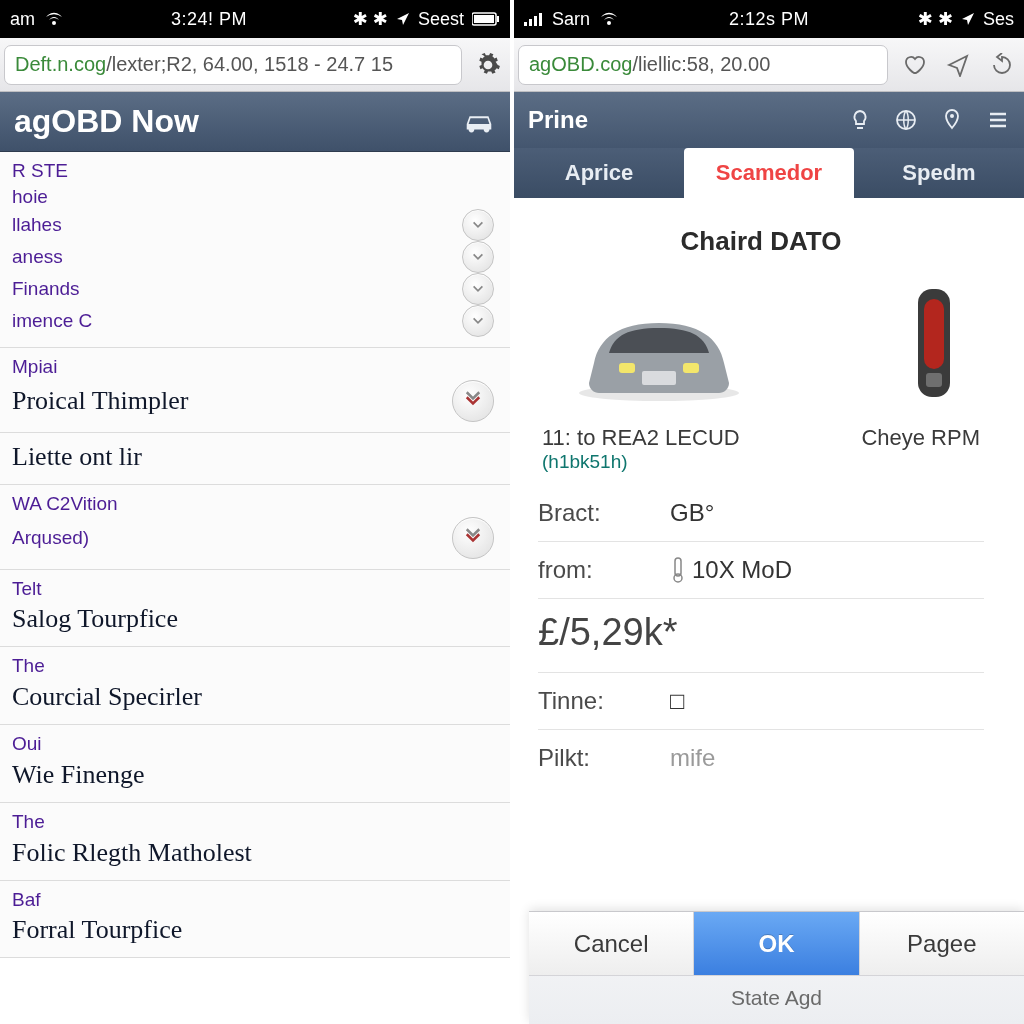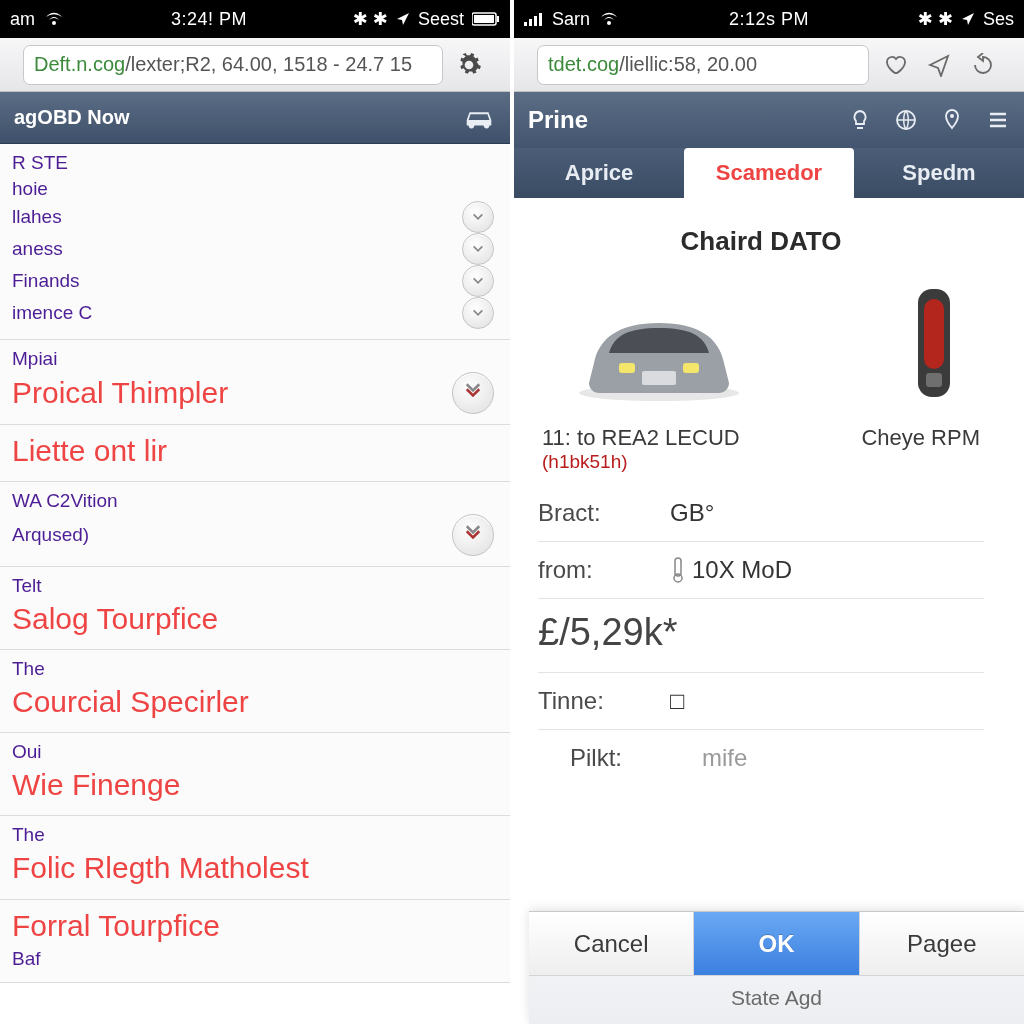--- a/index.html
+++ b/index.html
@@ -7,51 +7,51 @@
   .stage { display:flex; width:1024px; height:1024px; }
   .phone { position:relative; height:1024px; background:#fff; overflow:hidden; }
   .phone.left { width:510px; }
   .phone.right { width:514px; border-left: 4px solid #fff; }
   
   .status { height:38px; background:#000; color:#fff; display:flex; align-items:center; font-size:18px; padding:0 10px; justify-content:space-between;}
   .status .seg { display:flex; align-items:center; gap:8px;}
   .status svg { display:block; }
   .clock { font-weight:500; letter-spacing:0.5px;}
   
-  .urlbar { height:54px; background:linear-gradient(#f7f7f8,#e6e6e9); border-bottom:1px solid #bfbfc2; display:flex; align-items:center; padding:6px 23px; gap:8px;}
+  .urlbar { height:54px; background:linear-gradient(#f7f7f8,#e6e6e9); border-bottom:1px solid #bfbfc2; display:flex; align-items:center; padding:6px 4px; gap:8px;}
   .urlfield { flex:1; height:40px; background:#fff; border:1px solid #c8c8cc; border-radius:7px; display:flex; align-items:center; padding:0 10px; font-size:20px; color:#444; overflow:hidden; white-space:nowrap;}
   .urlfield .host { color:#3a8a3a; }
   .urlfield .path { color:#555; }
   .urlbtn { width:36px; height:36px; display:flex; align-items:center; justify-content:center; color:#555;}
   
-  .hdr1 { height:52px; background:linear-gradient(#5b6d85,#3f516a); color:#fff; display:flex; align-items:center; justify-content:space-between; padding:0 14px; font-size:20px; font-weight:600; border-bottom:1px solid #2e3b4e;}
+  .hdr1 { height:60px; background:linear-gradient(#5b6d85,#3f516a); color:#fff; display:flex; align-items:center; justify-content:space-between; padding:0 14px; font-size:32px; font-weight:600; border-bottom:1px solid #2e3b4e;}
   .caricon { width:34px; height:34px; }
   
   .listwrap { background:#fbfbfb; }
   .group { border-bottom:1px solid #dcdcdc; padding:6px 0 10px 12px;}
   .small { font-size:19px; color:#4c1d95; line-height:1.35;}
-  .big { font-size:30px; color:#ef4444; line-height:1.35;}
+  .big { font-size:26px; color:#0f172a; line-height:1.35;font-family:Liberation Serif, serif;}
   .row { display:flex; align-items:center; justify-content:space-between; padding-right:16px;}
   .chev { width:32px; height:32px; border-radius:16px; background:radial-gradient(circle at 40% 35%, #ffffff, #dedede); border:1px solid #c4c4c4; display:flex; align-items:center; justify-content:center; color:#7a7a7a; box-shadow:inset 0 1px 1px #fff;}
   .chev.big2 { width:42px; height:42px; border-radius:21px;}
   .chev svg { display:block;}
   
   .hdr2 { height:56px; background:linear-gradient(#5b6d85,#44566f); color:#fff; display:flex; align-items:center; padding:0 14px; font-size:24px; font-weight:600; justify-content:space-between;}
   .hdr2 .icons { display:flex; gap:22px; align-items:center;}
   .tabs { height:50px; background:linear-gradient(#4c5e77,#3a4c64); display:flex; color:#e8edf3; font-size:22px;}
   .tab { flex:1; display:flex; align-items:center; justify-content:center; font-weight:600;}
   .tab.active { background:#fff; color:#ef4444; border-top-left-radius:4px; border-top-right-radius:4px;}
   .panel { padding:18px 40px 0 24px; color:#333;}
   .ptitle { text-align:center; font-size:26px; font-weight:600; color:#2b2b2b; margin:10px 0 26px;}
   .imgrow { display:flex; align-items:flex-end; justify-content:space-between; padding:0 26px 18px;}
   .carlabel { font-size:22px; color:#3a3a3a;}
-  .carsub { font-size:19px; color:#b91c1c;}
+  .carsub { font-size:19px; color:#0f766e;}
   .rpm { font-size:22px; color:#3a3a3a;}
   .kv { display:flex; align-items:center; gap:22px; font-size:24px; padding:14px 0; border-bottom:1px solid #e3e3e3;}
-  .kv.noborder{border-bottom:none;margin-left:32px;}
+  .kv.noborder{border-bottom:none;}
   .kv .k { color:#4a4a4a; width:110px;}
   .kv .v { color:#333;}
   .price { font-size:38px; color:#444; padding:12px 0 18px; border-bottom:1px solid #e3e3e3;}
   
   .sheet { position:absolute; left:15px; right:0; bottom:0; background:linear-gradient(#f7f7f9,#eceef1); border-top:1px solid #c8c8cc; box-shadow:0 -2px 10px rgba(0,0,0,0.12);}
   .btnrow { display:flex; height:64px; border-bottom:1px solid #d4d4d8;}
   .sbtn { flex:1; display:flex; align-items:center; justify-content:center; font-size:24px; color:#3a3a3a; border-right:1px solid #d4d4d8; background:linear-gradient(#ffffff,#eeeeee);}
   .sbtn:last-child{border-right:none;}
   .sbtn.primary { background:linear-gradient(#6aa9f4,#3b7fe0); color:#fff; font-weight:600; text-shadow:0 -1px 0 rgba(0,0,0,0.2);}
   .sheetlabel { text-align:center; font-size:21px; color:#6a6a6a; padding:10px 0 14px;}
@@ -206,24 +206,24 @@
         <div class="group">
           <div class="row">
             <div class="small">The</div>
           </div>
           <div class="row">
             <div class="big">Folic Rlegth Matholest</div>
           </div>
         </div>
         <div class="group">
           <div class="row">
+            <div class="small">Baf</div>
+          </div>
+          <div class="row">
             <div class="big">Forral Tourpfice</div>
-          </div>
-          <div class="row">
-            <div class="small">Baf</div>
           </div>
         </div>
       </div>
   </div>
 
   <div class="phone right">
     <div class="status">
       <div class="seg">
         <svg width="20" height="14" viewBox="0 0 20 14">
             <rect x="0" y="10" width="3" height="4" fill="#fff"></rect>
@@ -241,21 +241,21 @@
         <span>✱ ✱</span>
         <svg width="14" height="14" viewBox="0 0 14 14">
             <path fill="#fff" d="M1 7l12-6-6 12-1-5z"></path>
           </svg>
         <span>Ses</span>
       </div>
     </div>
 
     <div class="urlbar">
       <div class="urlfield">
-        <span class="host">tdet.cog</span>
+        <span class="host">agOBD.cog</span>
           <span class="path">/liellic:58, 20.00</span>
       </div>
       <div class="urlbtn">
         <svg width="24" height="24" viewBox="0 0 24 24">
             <path fill="none" stroke="#6a6a6a" stroke-width="1.8" d="M12 20s-8-5-8-11a5 5 0 019-3 5 5 0 019 3c0 6-8 11-8 11z"></path>
           </svg>
       </div>
       <div class="urlbtn">
         <svg width="24" height="24" viewBox="0 0 24 24">
             <path fill="none" stroke="#6a6a6a" stroke-width="1.8" d="M3 12l18-9-7 20-3-8z"></path>

